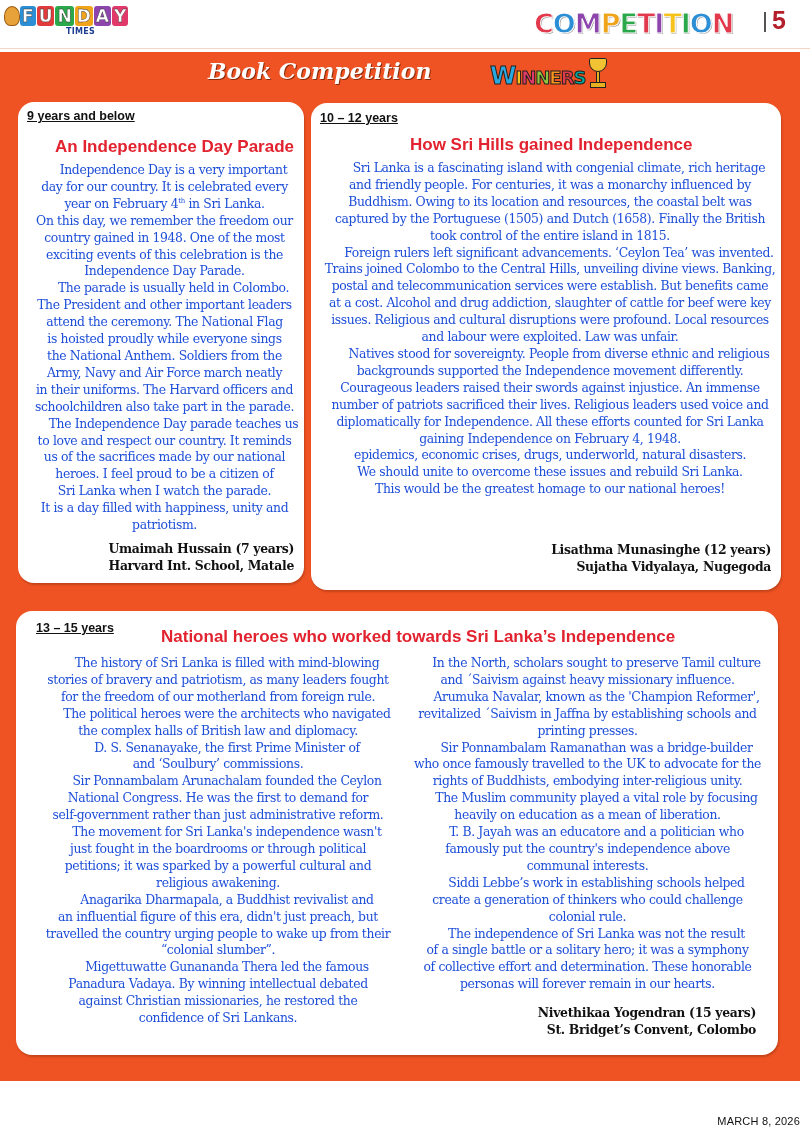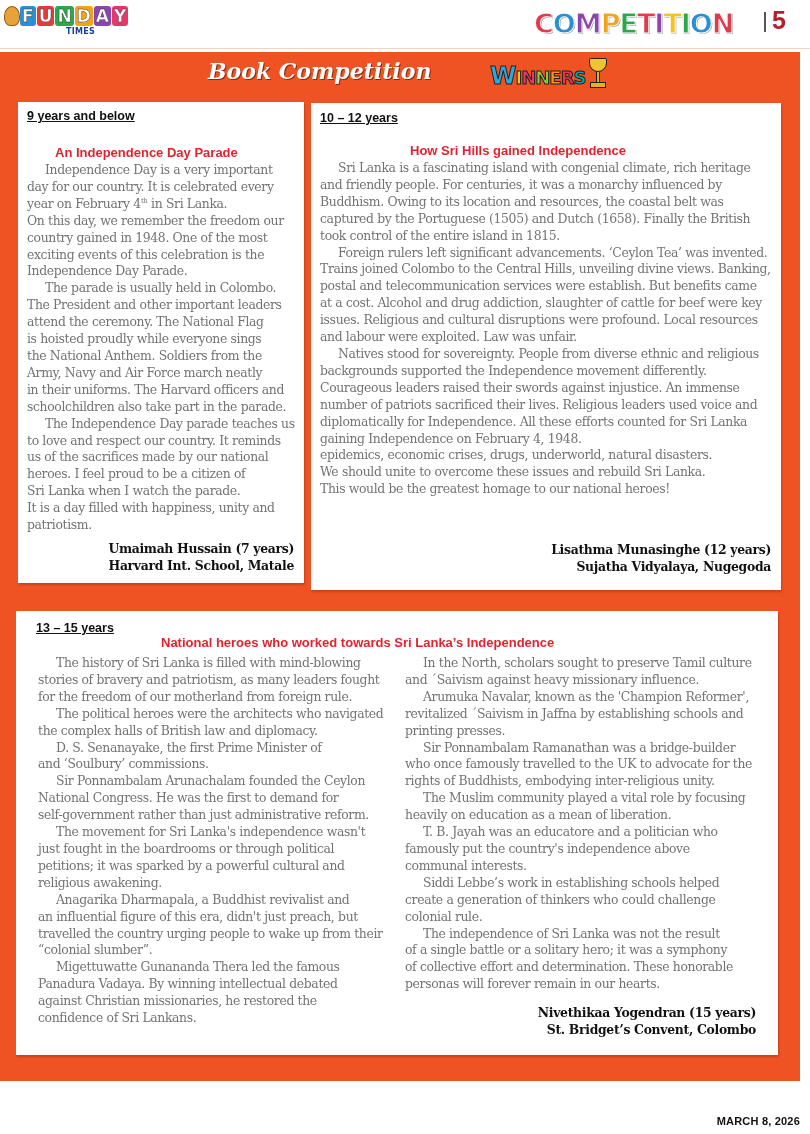--- a/index.html
+++ b/index.html
@@ -34,40 +34,40 @@
   .winners span { font-family: "DejaVu Sans", sans-serif; font-weight: 900; font-size: 24px; line-height: 28px;
     -webkit-text-stroke: 1px #222; letter-spacing: -1px; }
   .winners span.sm { font-size: 18px; line-height: 24px; }
   .trophy { width: 22px; height: 32px; position: relative; margin-left: 2px; }
   .trophy .cup { position: absolute; left: 2px; top: 0; width: 18px; height: 14px; background: #f1c232;
     border: 1px solid #222; border-radius: 2px 2px 10px 10px; }
   .trophy .stem { position: absolute; left: 9px; top: 14px; width: 4px; height: 10px; background: #e6b020; border-left:1px solid #222;border-right:1px solid #222; }
   .trophy .base { position: absolute; left: 3px; top: 24px; width: 16px; height: 6px; background: #e6b020; border: 1px solid #222; }
 
   
-  .card { position: absolute; background: #ffffff; border-radius: 0; box-shadow: 1px 2px 2px rgba(120,40,10,0.35); }
+  .card { position: absolute; background: #ffffff; border-radius: 16px; box-shadow: 1px 2px 2px rgba(120,40,10,0.35); }
   .card-a { left: 18px; top: 102px; width: 286px; height: 481px; }
   .card-b { left: 311px; top: 103px; width: 470px; height: 487px; }
   .card-c { left: 16px; top: 611px; width: 762px; height: 444px; }
 
   .age { position: absolute; font-family: "Liberation Sans", sans-serif; font-weight: 700; font-size: 12.5px;
     text-decoration: underline; color: #111; }
-  .story-title { position: absolute; font-family: "Liberation Sans", sans-serif; font-weight: 700; font-size: 13px;
-    color: #e2232f; white-space: nowrap; margin-top: 8px; }
+  .story-title { position: absolute; font-family: "Liberation Sans", sans-serif; font-weight: 700; font-size: 17px;
+    color: #e2232f; white-space: nowrap; }
 
   .body-text { position: absolute; font-family: "DejaVu Serif", serif; font-size: 12.4px; line-height: 16.9px;
-    color: #737373; letter-spacing: -0.35px; }
+    color: #1d4ed8; letter-spacing: -0.35px; text-align: center; }
   .body-text .ln { display: block; white-space: nowrap; }
   .body-text .ln.indent { padding-left: 18px; }
   sup { font-size: 7px; vertical-align: super; line-height: 0; }
 
   .byline { position: absolute; text-align: right; font-family: "DejaVu Serif", serif; font-weight: 700;
     font-size: 12.4px; line-height: 17px; color: #111; letter-spacing: -0.3px; }
 
-  .date { position: absolute; right: 10px; top: 1115px; font-family: "Liberation Sans", sans-serif; font-weight: 700;
+  .date { position: absolute; right: 10px; top: 1115px; font-family: "Liberation Sans", sans-serif; font-weight: 400;
     font-size: 11px; color: #111; letter-spacing: 0.2px; }
 </style>
 </head>
 <body>
 
 <div class="logo">
   <div class="logo-mascot"></div>
   <div class="logo-word" id="logo-word">
       <span style="background: rgb(44, 143, 214);">F</span>
       <span style="background: rgb(226, 59, 59);">U</span>

